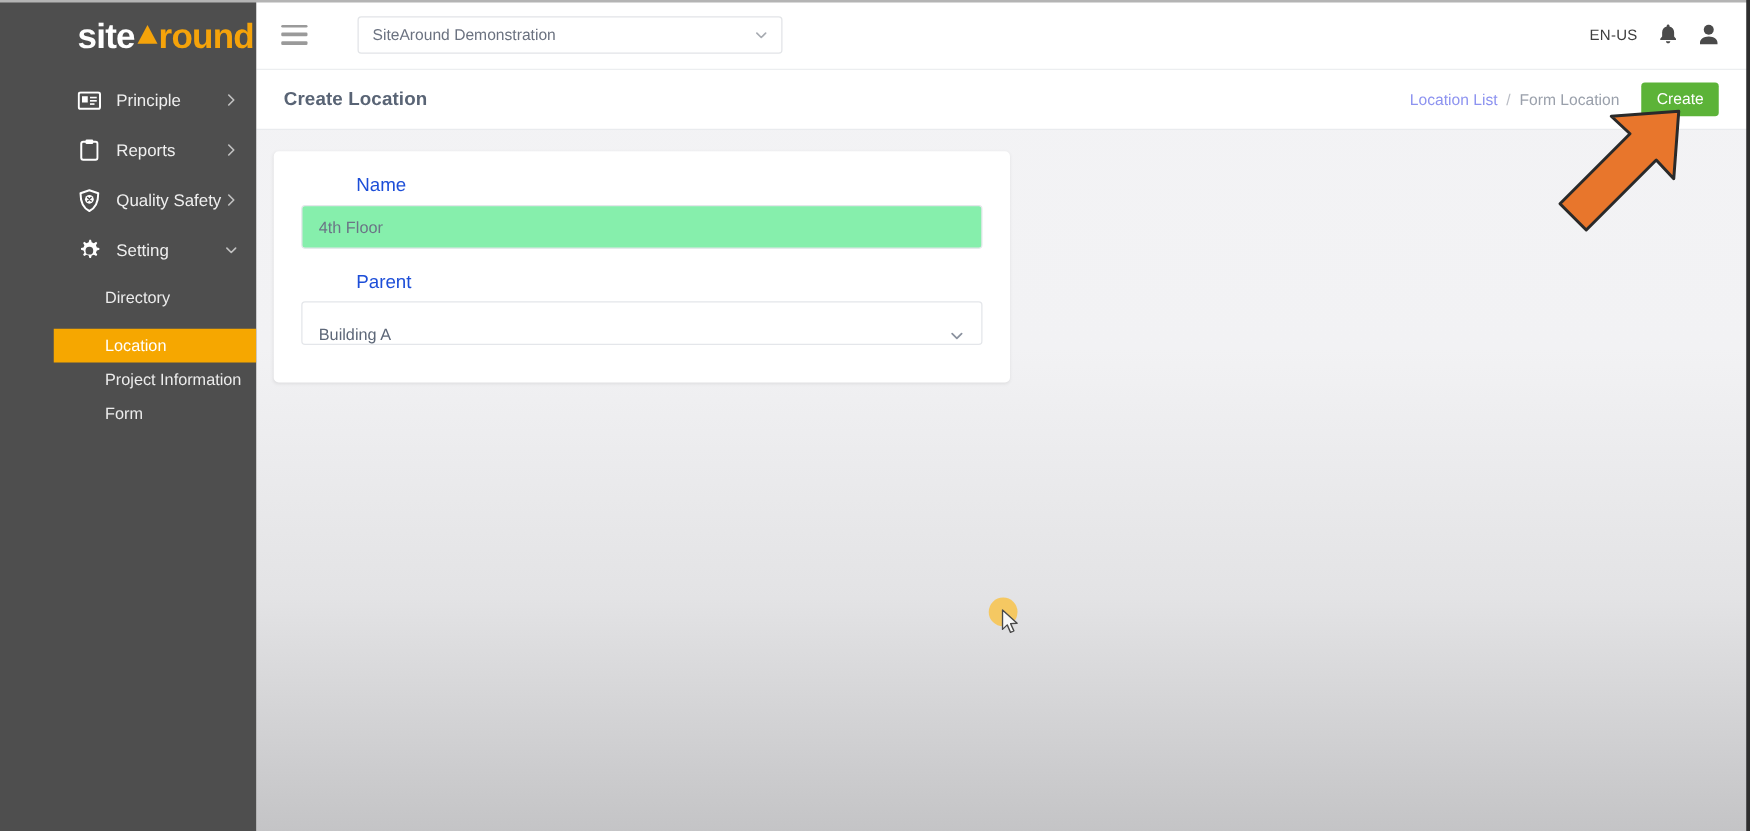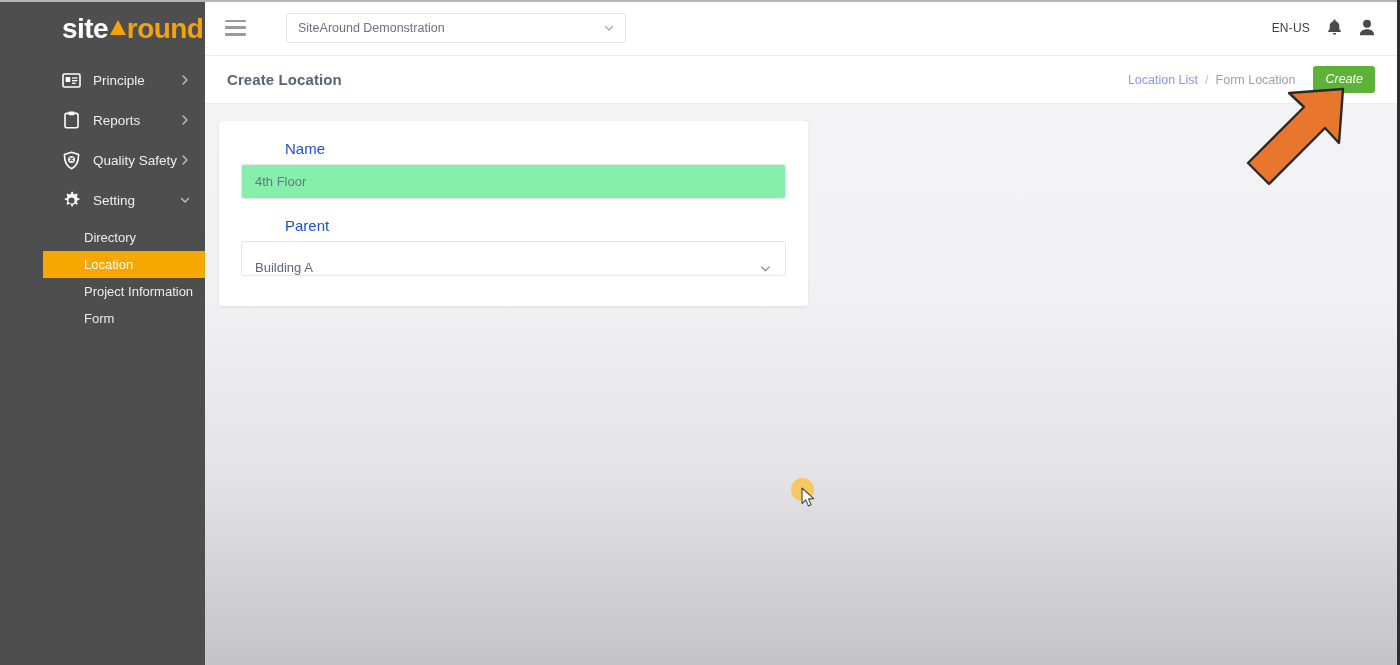--- a/index.html
+++ b/index.html
@@ -97,20 +97,21 @@
     height: 27px;
     padding-left: 41px;
     color: #ececec;
     font-size: 13px;
     cursor: pointer;
     user-select: none;
   }
   .sub-item.active {
     background: #f6a700;
     color: #ffffff;
+    margin-top: 12px;
   }
 
   
   .main {
     flex: 1 1 auto;
     height: 665px;
     position: relative;
     display: flex;
     flex-direction: column;
     background: linear-gradient(to bottom, #f3f3f5 0%, #f2f2f4 42%, #e3e3e5 72%, #c4c4c6 100%);
@@ -210,21 +211,20 @@
   .btn-create {
     background: #5cb338;
     color: #ffffff;
     font-size: 12.5px;
     border: none;
     border-radius: 3px;
     padding: 7px 12px;
     cursor: pointer;
     font-family: "Liberation Sans", sans-serif;
     line-height: 1;
-    font-style: italic;
   }
 
   
   .content {
     flex: 1 1 auto;
     position: relative;
     padding: 17px 0 0 14px;
   }
   .form-card {
     width: 589px;

